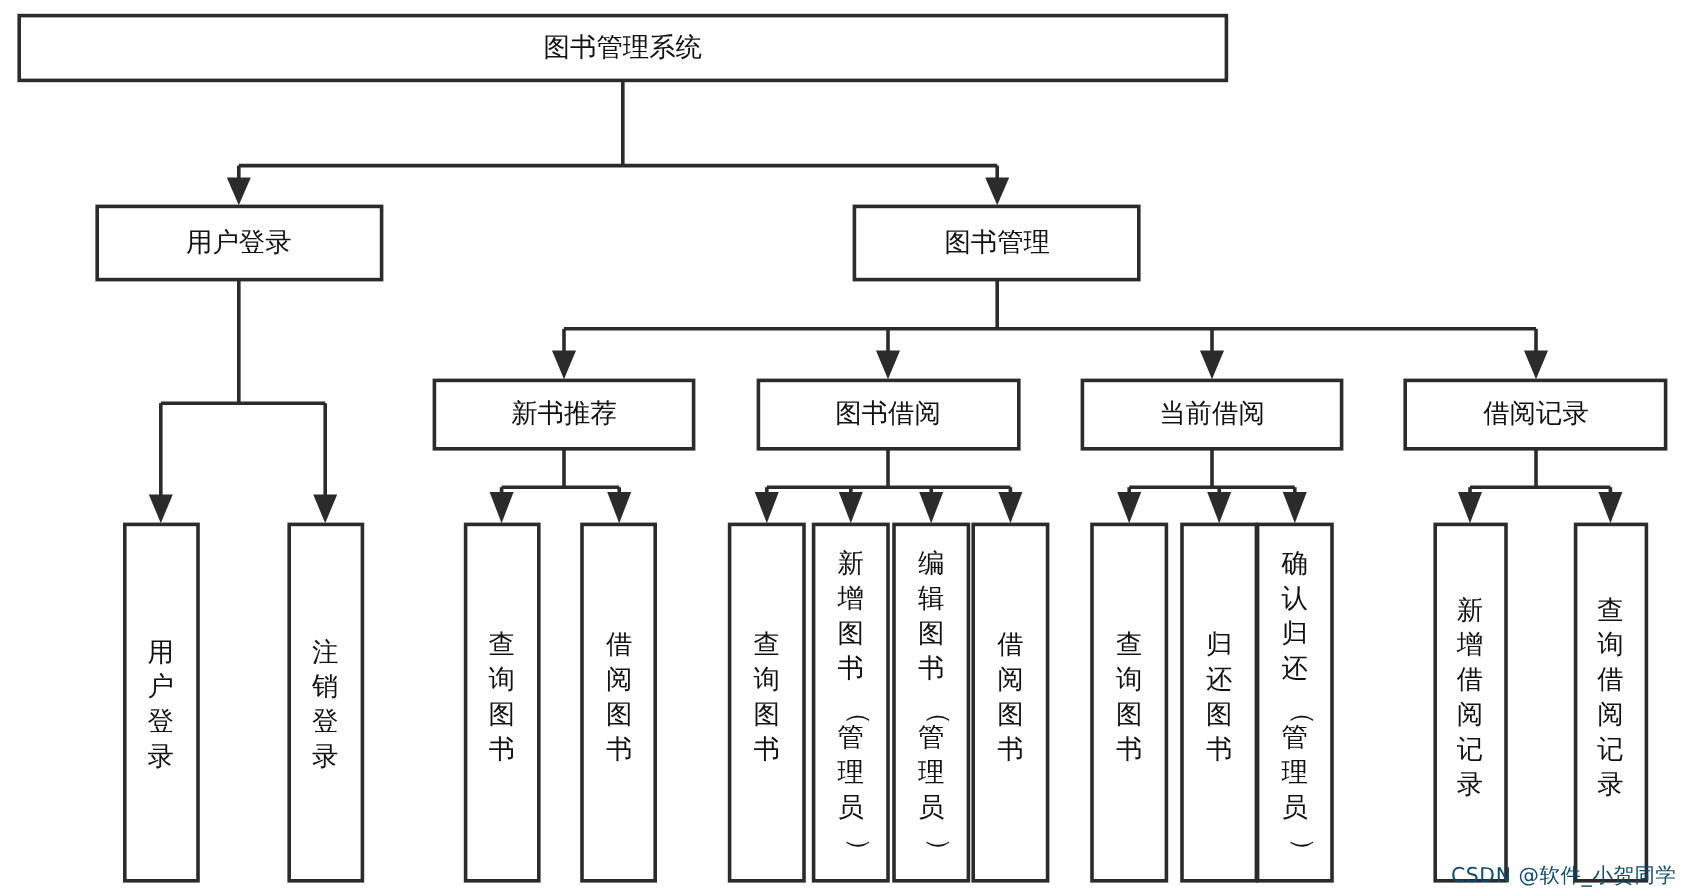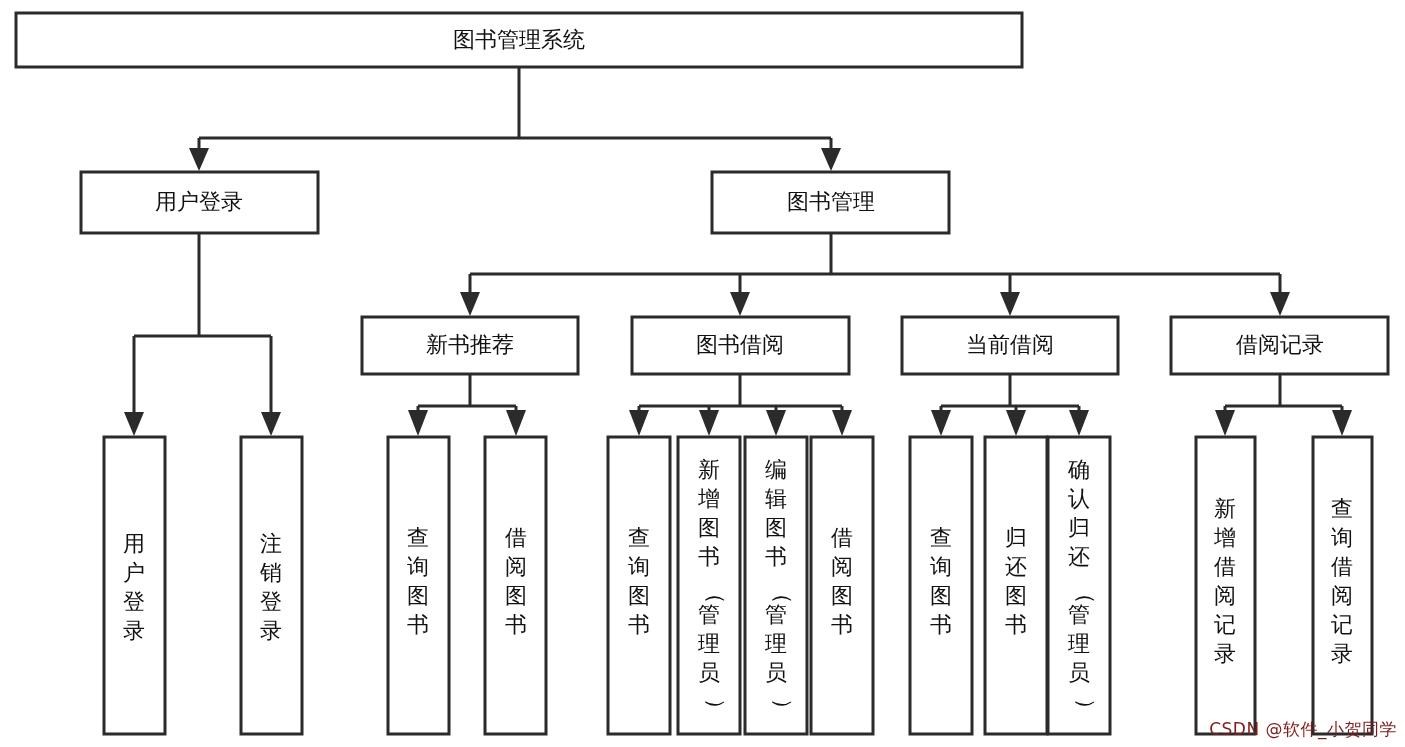--- a/index.html
+++ b/index.html
@@ -54,21 +54,21 @@
     font-size: 22px;
     fill: #111111;
     text-anchor: middle;
   }
   .watermark {
     position: absolute;
     right: 8px;
     bottom: 6px;
     font-family: "DejaVu Sans", "Liberation Sans", sans-serif;
     font-size: 17px;
-    color: #7f1d1d;
+    color: #0c4a6e;
     white-space: nowrap;
     letter-spacing: 0.5px;
     pointer-events: none;
   }
 </style>
 </head>
 <body>
 
 <div id="diagram-root">
 

